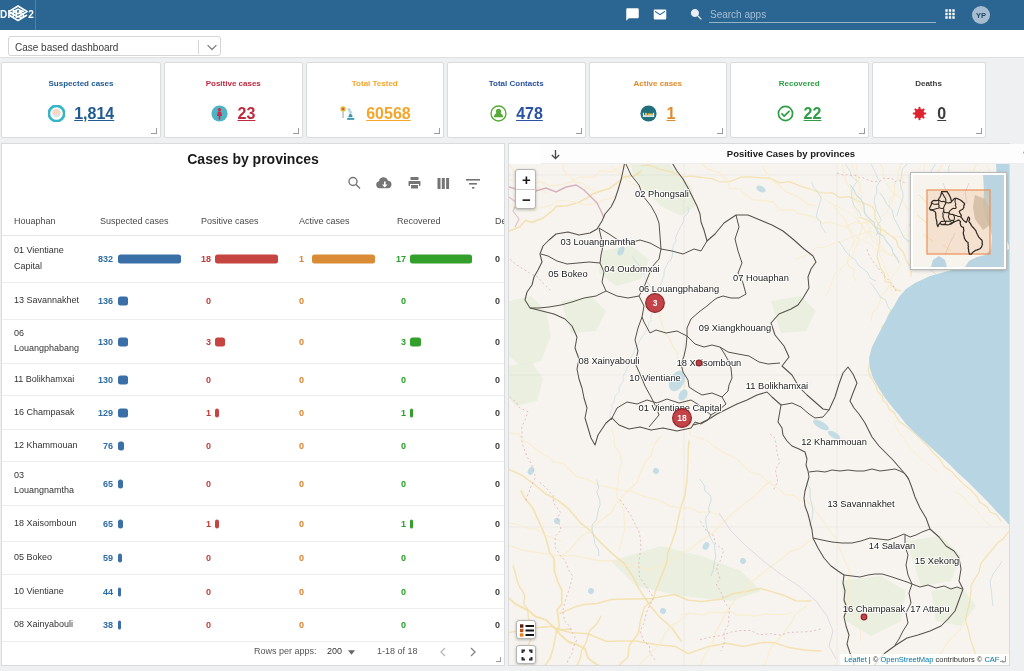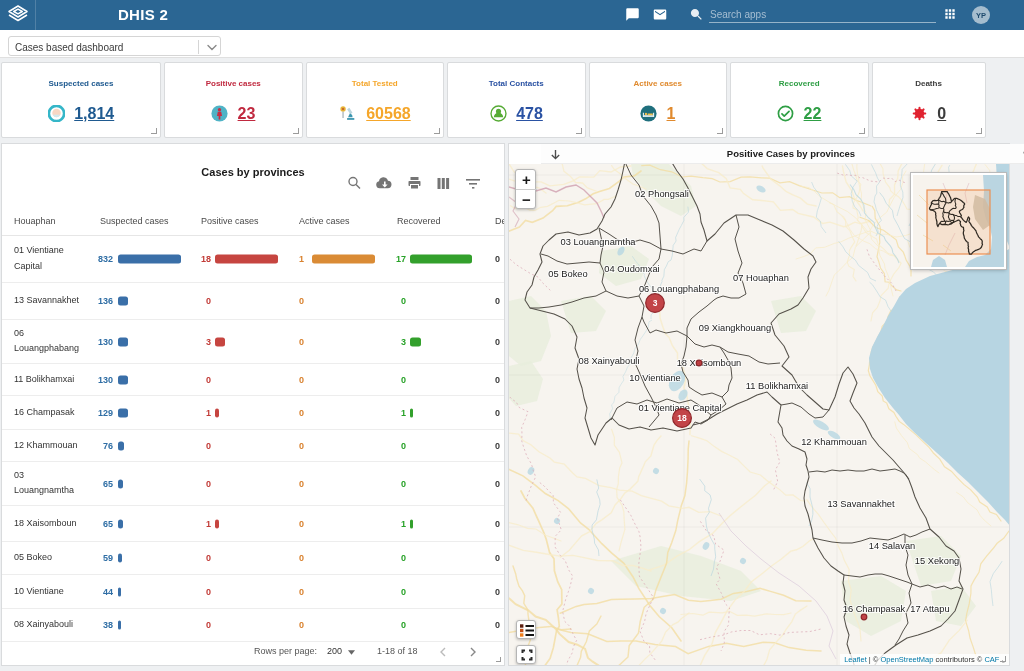--- a/index.html
+++ b/index.html
@@ -2,21 +2,21 @@
 <html><head>
 <meta charset="utf-8">
 <style>
   * { margin:0; padding:0; box-sizing:border-box; }
   html,body { width:1024px; height:671px; overflow:hidden; }
   body { font-family:"Liberation Sans", sans-serif; background:#eef0f2; position:relative; }
   .abs { position:absolute; }
 
   #hdr { position:absolute; left:0; top:0; width:1024px; height:30px; background:#2b6693; }
   #logo { position:absolute; left:0; top:0; width:36px; height:30px; border-right:1px solid rgba(255,255,255,0.18); }
-  #appname { position:absolute; left:0; top:0; width:252px; height:30px; line-height:30px; text-align:center; color:#fff; font-weight:bold; font-size:15px; letter-spacing:0.3px;padding-left:34px; }
+  #appname { position:absolute; left:0; top:0; width:252px; height:30px; line-height:30px; text-align:left; color:#fff; font-weight:bold; font-size:10px; letter-spacing:0.3px; }
   .hicon { position:absolute; top:7px; }
   #srchtxt { position:absolute; left:710px; top:9px; font-size:10px; color:#a6bed2; }
   #srchline { position:absolute; left:709px; top:22px; width:227px; height:1px; background:rgba(255,255,255,0.5); }
   #avatar { position:absolute; left:972px; top:6px; width:18px; height:18px; border-radius:50%; background:#a5bdce; color:#1e4a6d; font-size:7.5px; font-weight:bold; text-align:center; line-height:19px; }
 
   #selbar { position:absolute; left:0; top:30px; width:1024px; height:28px; background:#fff; border-bottom:1px solid #e0e0e0; }
   #selbox { position:absolute; left:8px; top:6px; width:213px; height:20px; border:1px solid #d5d5d5; border-radius:3px; background:#fff; }
   #selbox .txt { position:absolute; left:6px; top:4.5px; font-size:10px; color:#3a3a3a; }
   #selbox .div { position:absolute; left:189px; top:3px; width:1px; height:14px; background:#d5d5d5; }
   #selbox .chev { position:absolute; left:198px; top:7px; }
@@ -24,21 +24,21 @@
   .card { position:absolute; top:62px; height:76px; background:#fff; border:1px solid #d9dbdd; border-radius:2px; }
   .card .ttl { position:absolute; left:0; right:0; top:16px; text-align:center; font-size:8px; font-weight:bold; }
   .card .val { position:absolute; left:0; right:0; top:41px; height:22px; text-align:center; font-size:16px; font-weight:bold; }
   .card .val svg, .card .val span { vertical-align:middle; }
   .card .val span { margin-left:5px;text-decoration:underline; }
   .rsz { position:absolute; right:3px; bottom:3px; width:6px; height:6px; border-right:1.5px solid #9b9b9b; border-bottom:1.5px solid #9b9b9b; }
 
   #tablepanel { position:absolute; left:1px; top:143px; width:504px; height:523px; background:#fff; border:1px solid #d9dbdd; overflow:hidden; }
   #mappanel { position:absolute; left:508px; top:143px; width:502px; height:523px; background:#fff; border:1px solid #d9dbdd; }
 
-  #tptitle { position:absolute; left:0; right:0; top:22px; text-align:center; font-weight:bold; font-size:11px; color:#1a1a1a; }
+  #tptitle { position:absolute; left:0; right:0; top:7px; text-align:center; font-weight:bold; font-size:14px; color:#1a1a1a; }
 
   .th { position:absolute; font-size:9px; color:#4a4a4a; }
   #thead { position:absolute; left:0; top:63px; width:504px; height:29px; border-bottom:1px solid #e6e6e6; }
   #tbody { position:absolute; left:0; top:92px; width:504px; }
   .row { position:relative; border-bottom:1px solid #ededed; }
   .prov { position:absolute; left:12px; top:50%; transform:translateY(-50%); font-size:9px; color:#333; width:84px; line-height:1.75; }
   .num { position:absolute; top:50%; transform:translateY(-50%); width:26px; text-align:right; font-size:9px; font-weight:bold; }
   .bar { position:absolute; top:50%; transform:translateY(-50%); height:9px; border-radius:2.5px; }
   .n-s { color:#2e6da4; } .b-s { background:#3a6fa8; }
   .n-p { color:#c23b37; } .b-p { background:#c64540; }
@@ -84,21 +84,21 @@
   <div id="srchtxt">Search apps</div>
   <div id="srchline"></div>
   <svg class="hicon" style="left:943px" width="14" height="14" viewBox="0 0 24 24">
       <path fill="#fff" d="M4 4h4v4H4zm6 0h4v4h-4zm6 0h4v4h-4zM4 10h4v4H4zm6 0h4v4h-4zm6 0h4v4h-4zM4 16h4v4H4zm6 0h4v4h-4zm6 0h4v4h-4z"></path>
     </svg>
   <div id="avatar">YP</div>
 </div>
 
 <div id="selbar">
   <div id="selbox">
-    <div class="txt">Cases based dashboard</div>
+    <div class="txt">Case based dashboard</div>
     <div class="div"></div>
     <svg class="chev" width="10" height="7" viewBox="0 0 10 7">
         <path d="M1 1.5 L5 5.5 L9 1.5" stroke="#8a8a8a" stroke-width="1.4" fill="none" stroke-linecap="round"></path>
       </svg>
   </div>
 </div>
 
 <div class="card" style="left:1px; width:160px;">
   <div class="ttl" style="color:#1f5a90;">Suspected cases</div>
   <div class="val" style="color:#1f5a90;">
@@ -325,21 +325,21 @@
         <div class="prov">08 Xainyabouli</div>
         <span class="num n-s" style="left:85px">38</span>
         <span class="bar b-s" style="left:116px; width:2.9px"></span>
         <span class="num n-p" style="left:183px">0</span>
         <span class="num n-a" style="left:276px">0</span>
         <span class="num n-r" style="left:378px">0</span>
         <span class="num n-d" style="left:472px">0</span>
       </div>
   </div>
   <div id="tfoot">
-    <span class="abs" style="left:252px;">Rows per page:</span>
+    <span class="abs" style="left:252px;">Rows per apps:</span>
     <span class="abs" style="left:325px; color:#333;">200</span>
     <svg class="abs" style="left:346px; top:4px;" width="7" height="5" viewBox="0 0 8 5">
         <path d="M0 0 h8 l-4 5 z" fill="#666"></path>
       </svg>
     <span class="abs" style="left:375px;">1-18 of 18</span>
     <svg class="abs" style="left:437px; top:1px;" width="8" height="10" viewBox="0 0 8 10">
         <path d="M6 1 L2 5 L6 9" stroke="#bbb" stroke-width="1.4" fill="none"></path>
       </svg>
     <svg class="abs" style="left:467px; top:1px;" width="8" height="10" viewBox="0 0 8 10">
         <path d="M2 1 L6 5 L2 9" stroke="#888" stroke-width="1.4" fill="none"></path>

